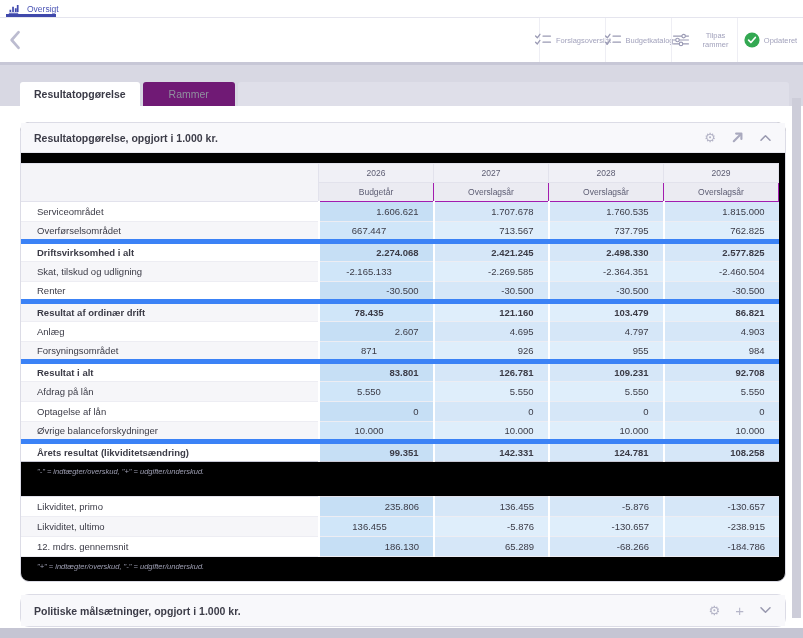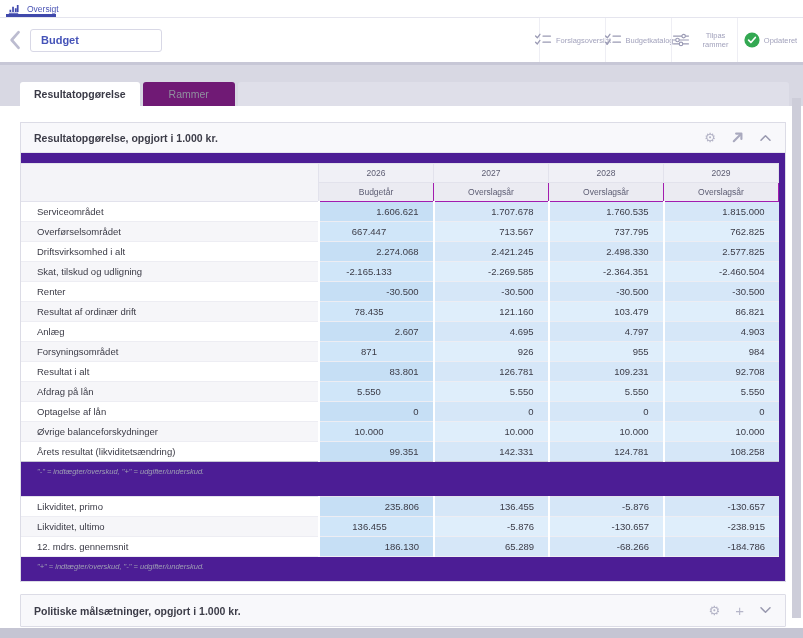--- a/index.html
+++ b/index.html
@@ -29,21 +29,21 @@
   .tabstrip { height:41px; background:#d8d8e3; display:flex; align-items:flex-end; padding-left:20px; }
   .tab { height:24px; line-height:24px; padding:0 15px; font-size:10.5px;
          border-radius:3px 3px 0 0; cursor:pointer; }
   .tab.active { background:#fff; color:#3a3a46; font-weight:700; padding:0 14px; }
   .tab.inactive { background:#701a75; color:#90909f; margin-left:3px; padding:0 26px; }
   .tab-extension { flex:1; height:24px; background:#dfdfe9; margin-left:3px; margin-right:14px;
                    border-radius:3px 3px 0 0; }
 
   
   .content { padding:16px 17px 0 20px; background:#fff; }
-  .card { border:1px solid #dcdce6; border-radius:1px; background:#4c1d95; }
+  .card { border:1px solid #dcdce6; border-radius:9px; background:#000000; }
   .card-header { height:30px; background:#f8f8fb; border-bottom:1px solid #e5e5ee;
                  display:flex; align-items:center; padding:0 13px; }
   .card2 .card-header { border-bottom:none; height:31px; }
   .card-title { font-size:10.5px; font-weight:700; color:#3c3c48; }
   .card-icons { margin-left:auto; display:flex; align-items:center; gap:15px; }
   .icon-btn { cursor:pointer; display:flex; align-items:center; }
   .gear-glyph { font-family:"DejaVu Sans", sans-serif; font-size:13px; color:#b3b3c6; line-height:1; }
   .plus-glyph { font-size:15px; color:#b6b6c9; line-height:1; font-weight:400; }
 
   
@@ -56,21 +56,21 @@
   .year-th { background:#f0f0f6; border:1px solid #e2e2ec; text-align:center; }
   .type-th { background:#ebebf2; border:1px solid #a21caf; text-align:center; }
   td { height:20px; border-bottom:1px solid #ededf3; }
   td.label { padding-left:16px; background:#fff; }
   tr.striped td.label { background:#f6f6f9; }
   td.val { text-align:right; padding-right:14px; border-left:2px solid #fff; }
   td.val.c0 { background:#c6dff5; }
   tr.striped td.val.c0 { background:#d0e6f9;text-align:center; }
   td.val.c1, td.val.c2, td.val.c3 { background:#d6e7f8; }
   tr.striped td.val.c1, tr.striped td.val.c2, tr.striped td.val.c3 { background:#dfeefb; }
-  tr.bold td { font-weight:400; border-top:1px solid #3b82f6; }
+  tr.bold td { font-weight:700; border-top:5px solid #3b82f6; }
   tr.bold:last-child td { border-bottom:1px solid #c7c7d4; }
   .mini-table tr:first-child td { border-top:1px solid #e2e2ec; }
   .footnote { font-size:7.5px; font-style:italic; color:#9fa0b4; padding:5px 0 0 16px; }
   .table-gap { height:20px; }
   .card-bottom-pad { height:10px; }
 
   
   .vscroll { position:absolute; top:98px; right:2px; width:9px; height:520px; background:#cdcdd9; }
   .hscroll { position:absolute; left:0; bottom:0; width:803px; height:10px; background:#c5c5d3; }
 
@@ -92,21 +92,20 @@
 </div>
 
 <div class="header">
   <div class="back-btn">
     <span style="display:flex;">
       <svg width="12" height="20" viewBox="0 0 10 16">
           <path d="M8 1.5 L2.2 8 L8 14.5" stroke="#bcbcd0" stroke-width="2.2" fill="none" stroke-linecap="round" stroke-linejoin="round"></path>
         </svg>
     </span>
   </div>
-  <input class="title-input" type="text" value="Budget" style="">
 
   <div class="header-actions">
     <div class="action-btn">
       <span style="display:flex;">
         <svg width="18" height="14" viewBox="0 0 20 16" stroke="#9a9ab4" stroke-width="1.5" fill="none" stroke-linecap="round" stroke-linejoin="round">
           <path d="M1.5 3.5 l2 2 3-4"></path>
             <path d="M10 3.5 h8.5"></path>
           <path d="M1.5 10.5 l2 2 3-4"></path>
             <path d="M10 10.5 h8.5"></path>
         </svg>

